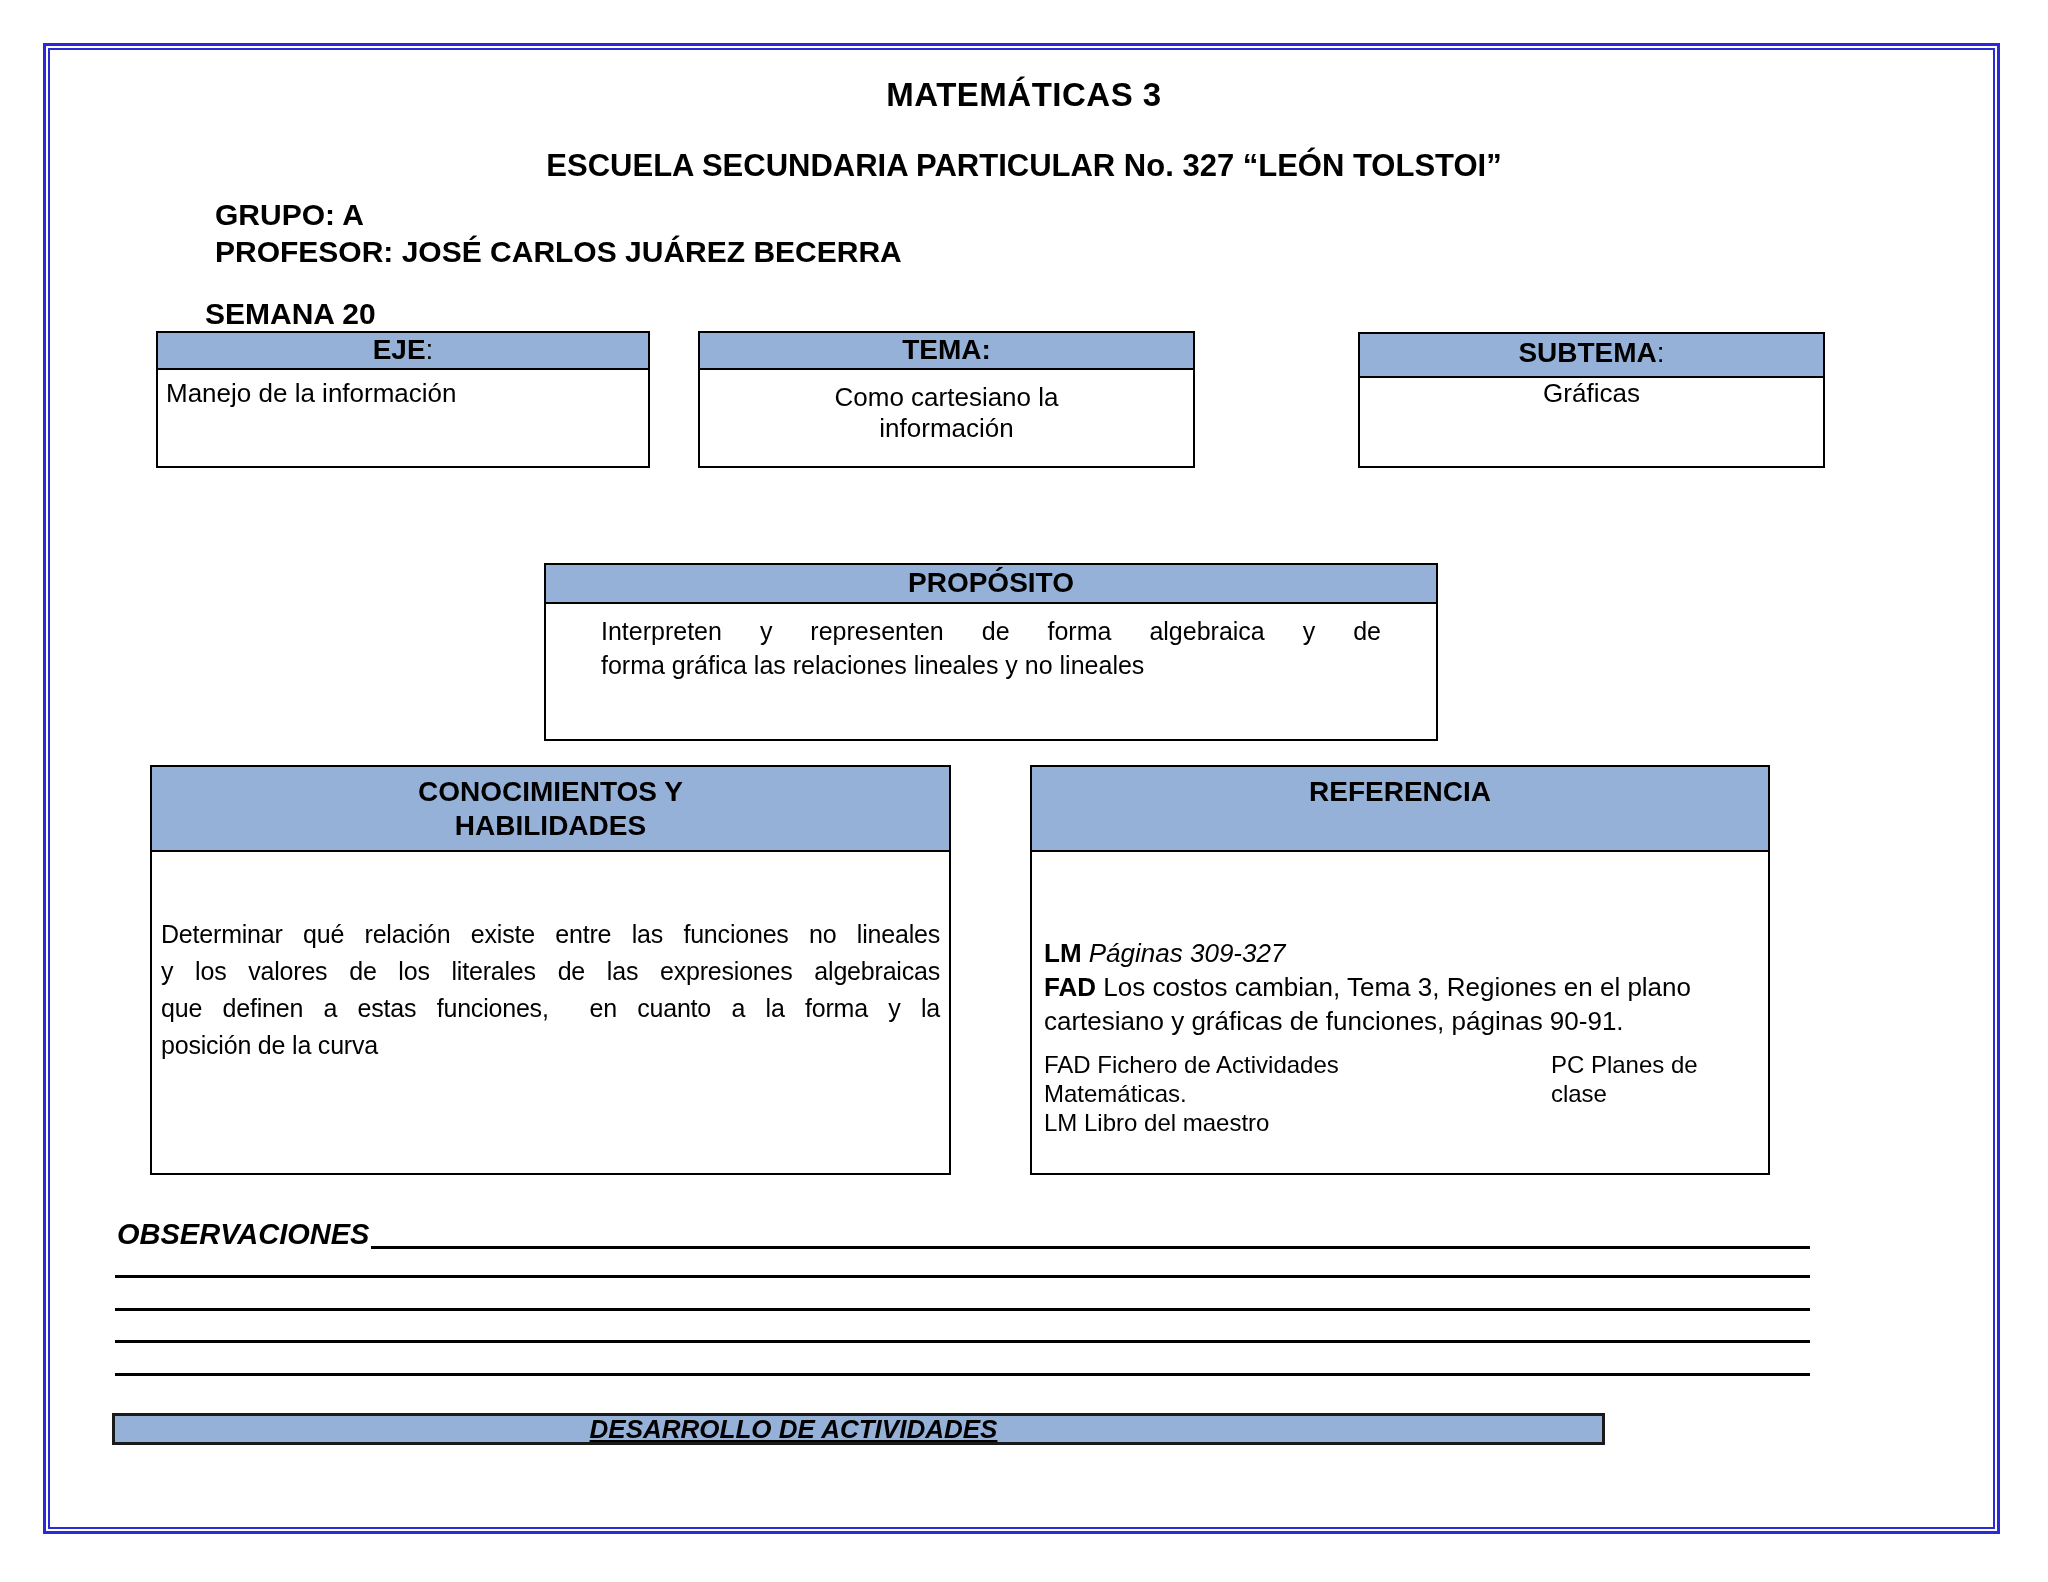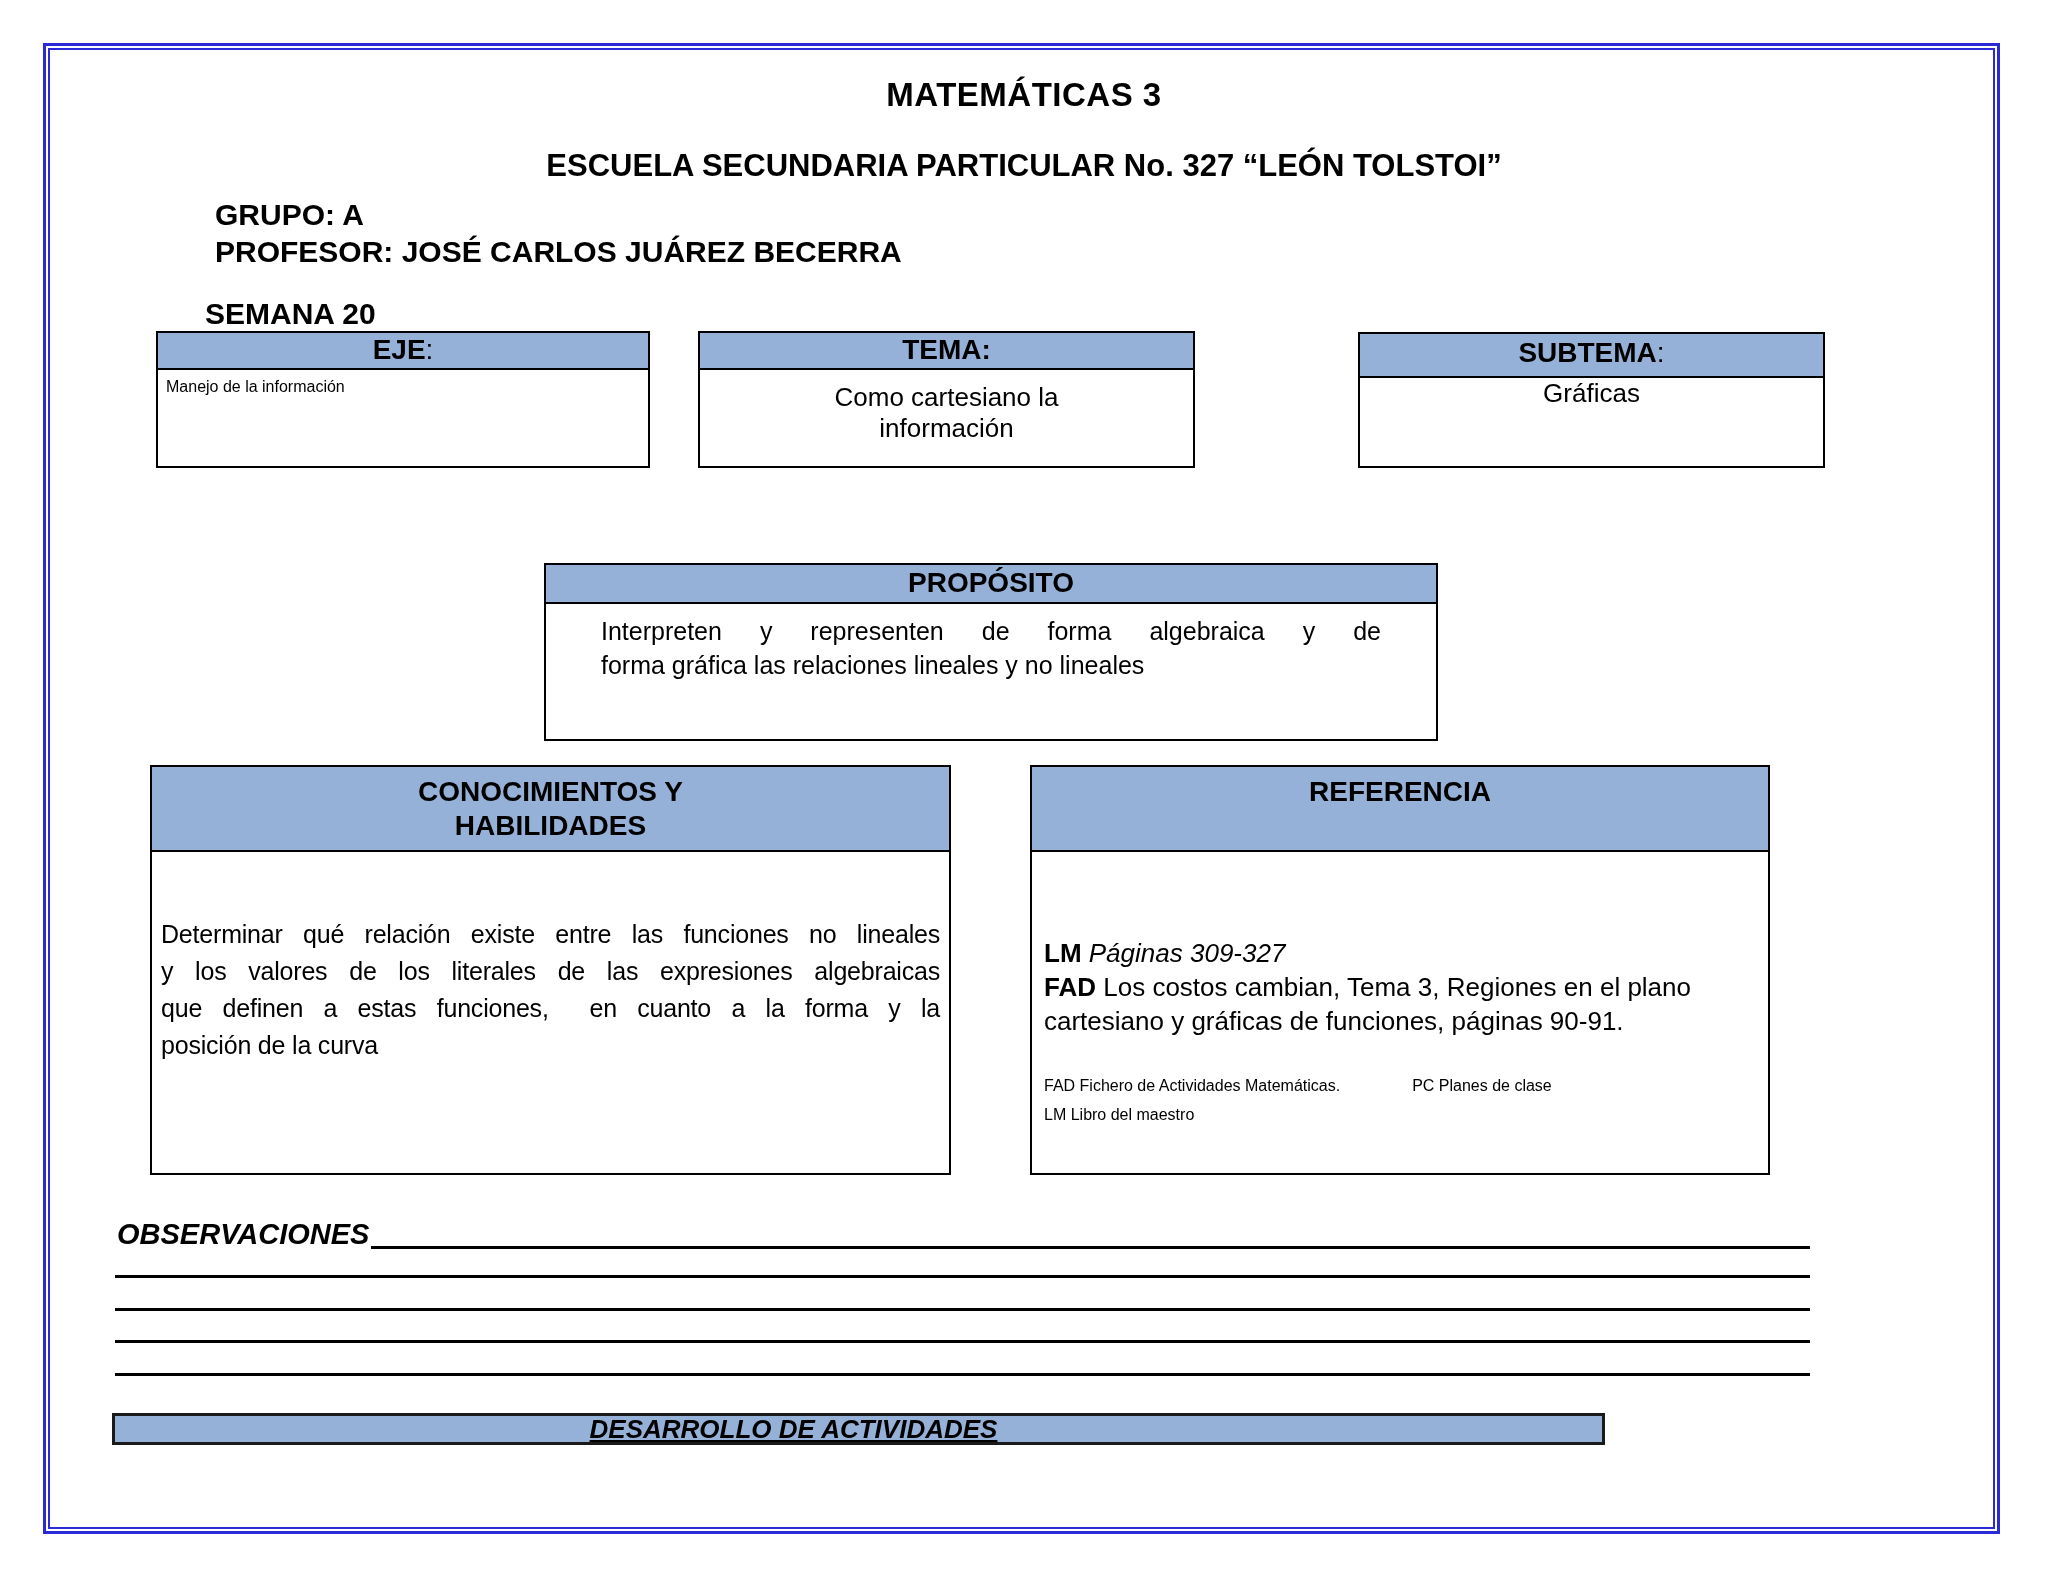--- a/index.html
+++ b/index.html
@@ -28,34 +28,34 @@
     font-size:28px;font-weight:bold;text-align:center;box-sizing:border-box;
   }
   .tbox-header .rest{font-weight:normal;}
 
   .box-eje{left:156px;top:331px;width:494px;height:137px;}
   .box-tema{left:698px;top:331px;width:497px;height:137px;}
   .box-subtema{left:1358px;top:332px;width:467px;height:136px;}
   .hdr-short{height:37px;line-height:34px;}
   .hdr-subtema{height:44px;line-height:30px;padding-top:4px;}
 
-  .eje-body{padding:8px 8px 0 8px;font-size:16px;}
+  .eje-body{padding:8px 8px 0 8px;font-size:26px;}
   .tema-body{padding-top:12px;font-size:26px;line-height:31px;text-align:center;}
   .subtema-body{font-size:26px;text-align:center;}
 
   .box-proposito{left:544px;top:563px;width:894px;height:178px;}
   .hdr-proposito{height:39px;line-height:36px;}
   .proposito-body{padding:10px 55px 0 55px;font-size:25px;line-height:34px;}
 
   .box-conoc{left:150px;top:765px;width:801px;height:410px;}
   .box-ref{left:1030px;top:765px;width:740px;height:410px;}
   .hdr-tall{height:85px;line-height:34px;padding-top:8px;}
   .conoc-body{padding:64px 9px 0 9px;font-size:25px;line-height:37px;letter-spacing:-0.2px;}
   .ref-body{padding:84px 12px 0 12px;font-size:26px;line-height:34px;}
-  .ref-legend{margin-top:33px;font-size:16px;line-height:29px;}
+  .ref-legend{margin-top:12px;font-size:24px;line-height:29px;}
   .legend-row{display:flex;gap:72px;}
 
   .jline{text-align:justify;text-align-last:justify;white-space:pre-wrap;}
   .lline{text-align:left;white-space:pre-wrap;}
 
   .obs-row{left:117px;top:1218px;width:1693px;display:flex;align-items:flex-end;}
   .obs-label{font-size:29px;font-weight:bold;font-style:italic;white-space:nowrap;}
   .obs-fill{flex:1;border-bottom:3px solid #000;margin-bottom:2px;margin-left:2px;}
   .ruled{left:115px;width:1695px;height:3px;background:#000;}
   .rl1{top:1275px;} .rl2{top:1308px;} .rl3{top:1340px;} .rl4{top:1373px;}

